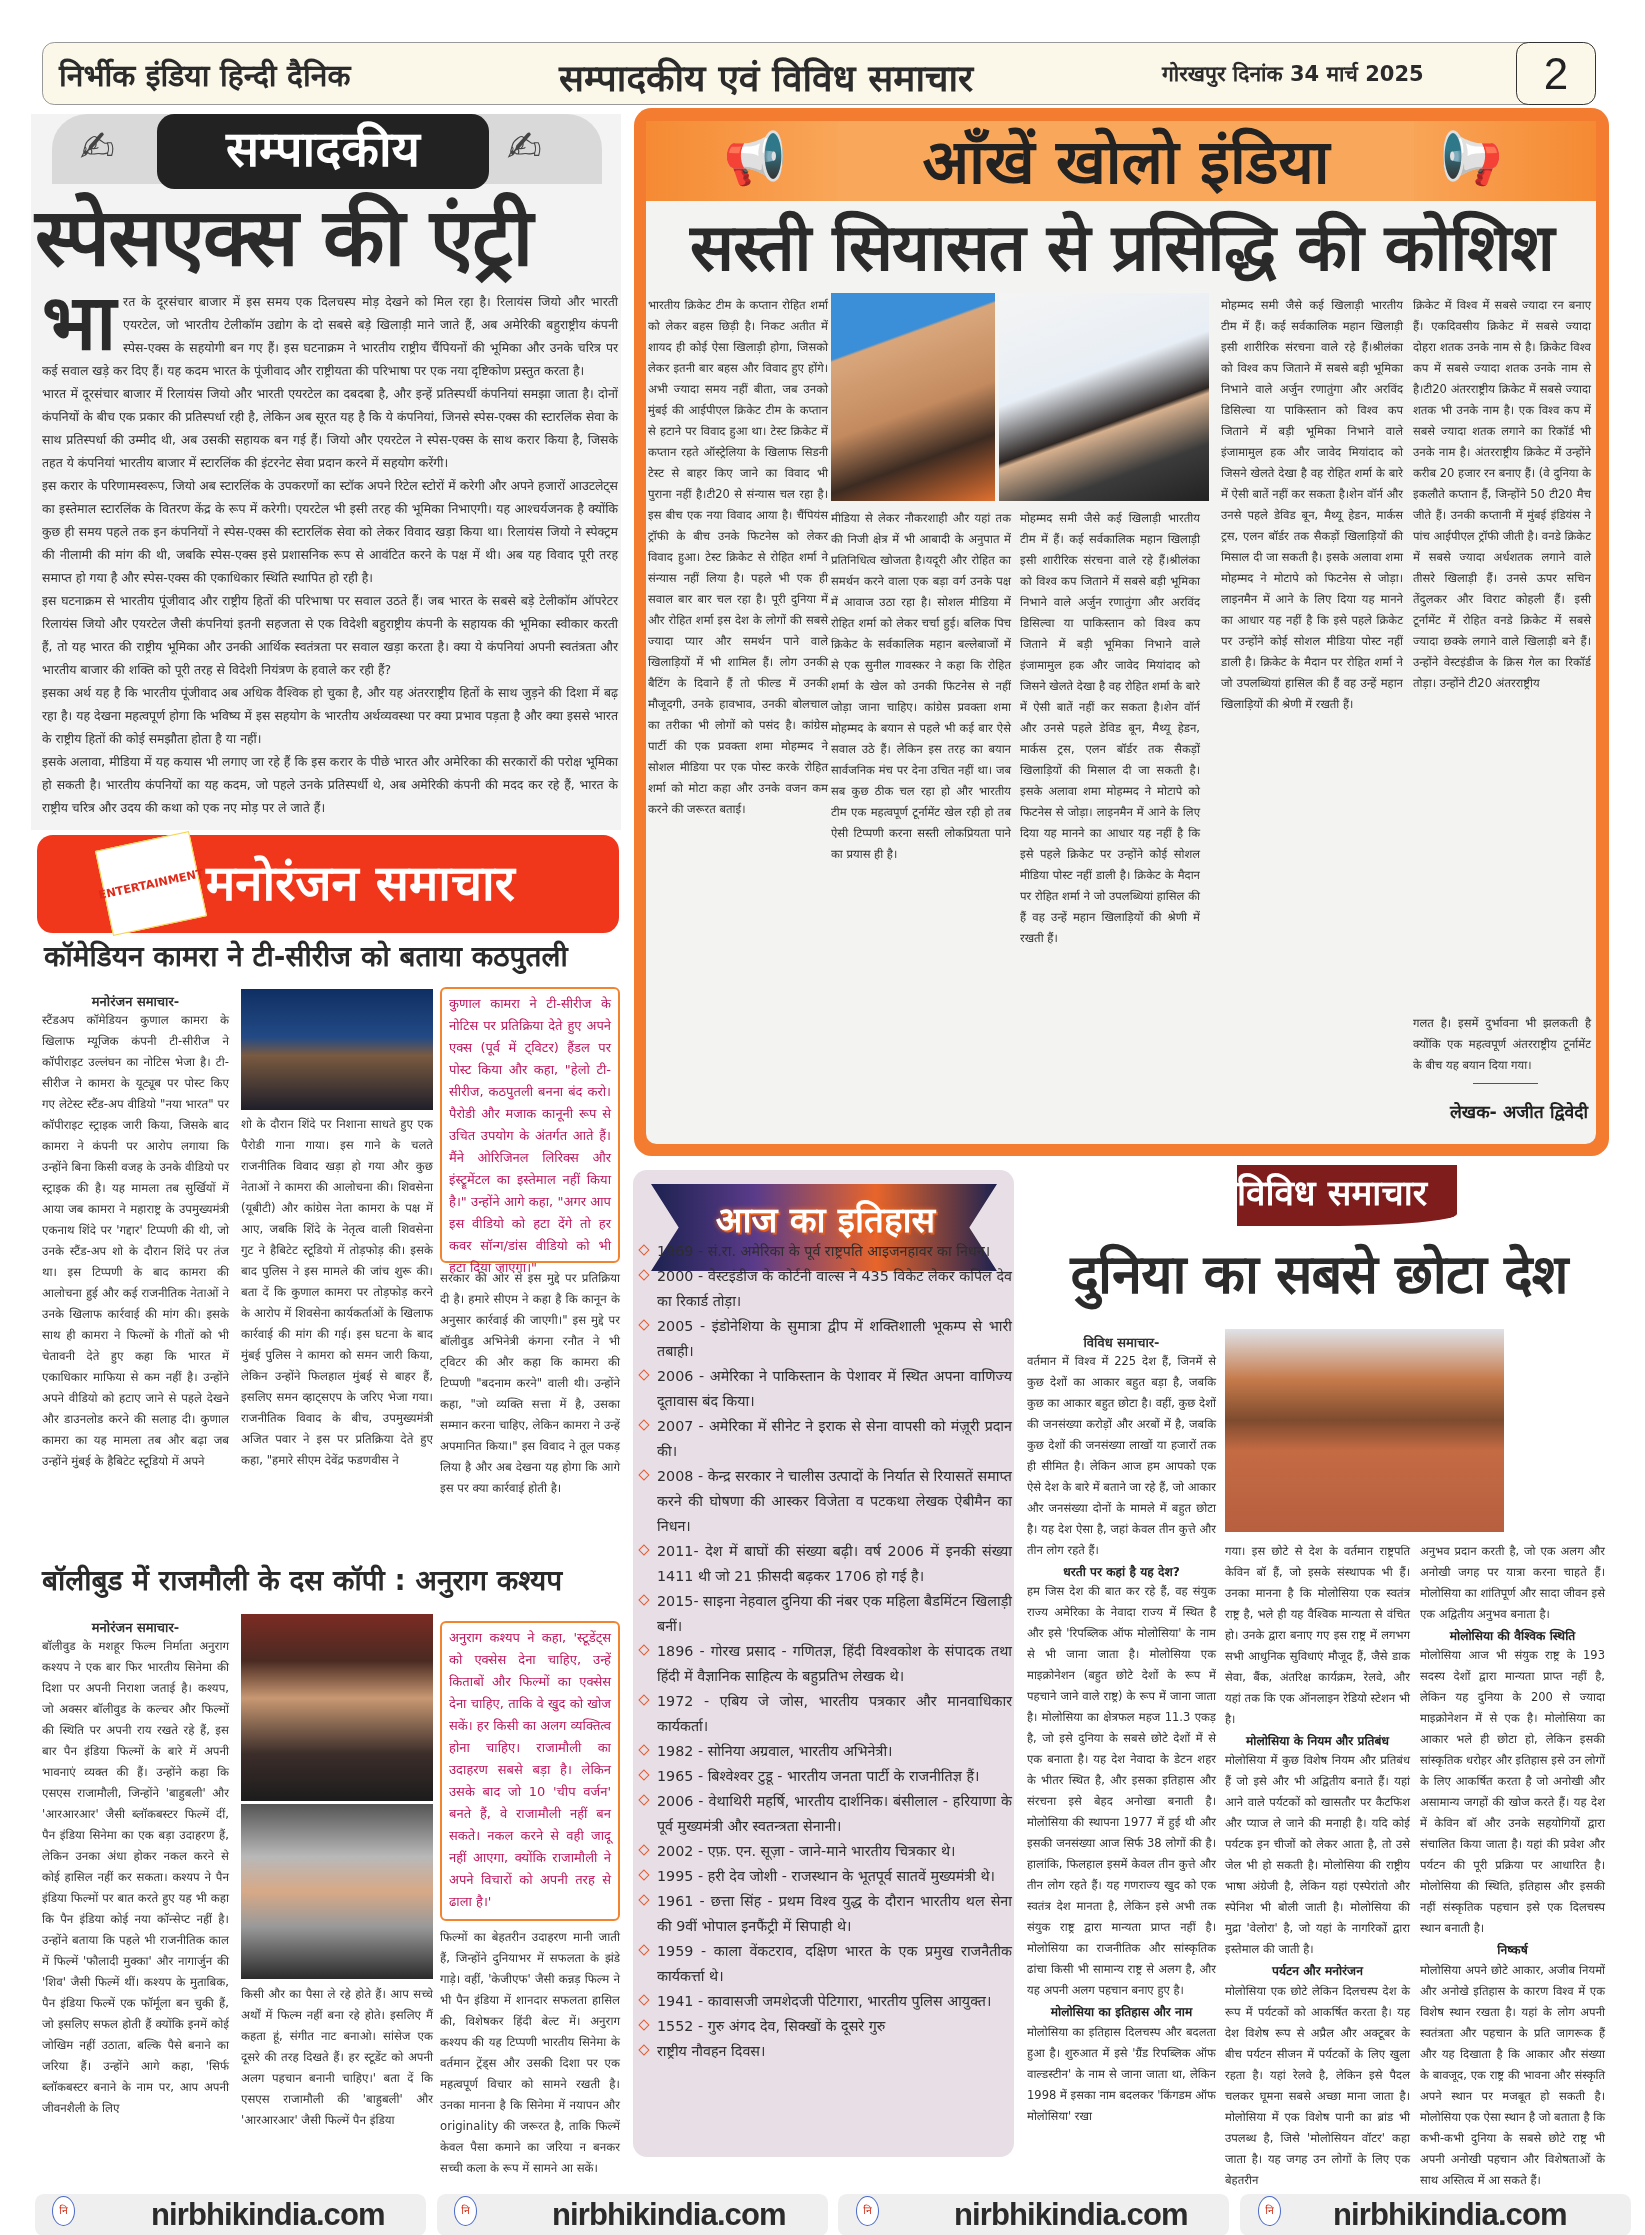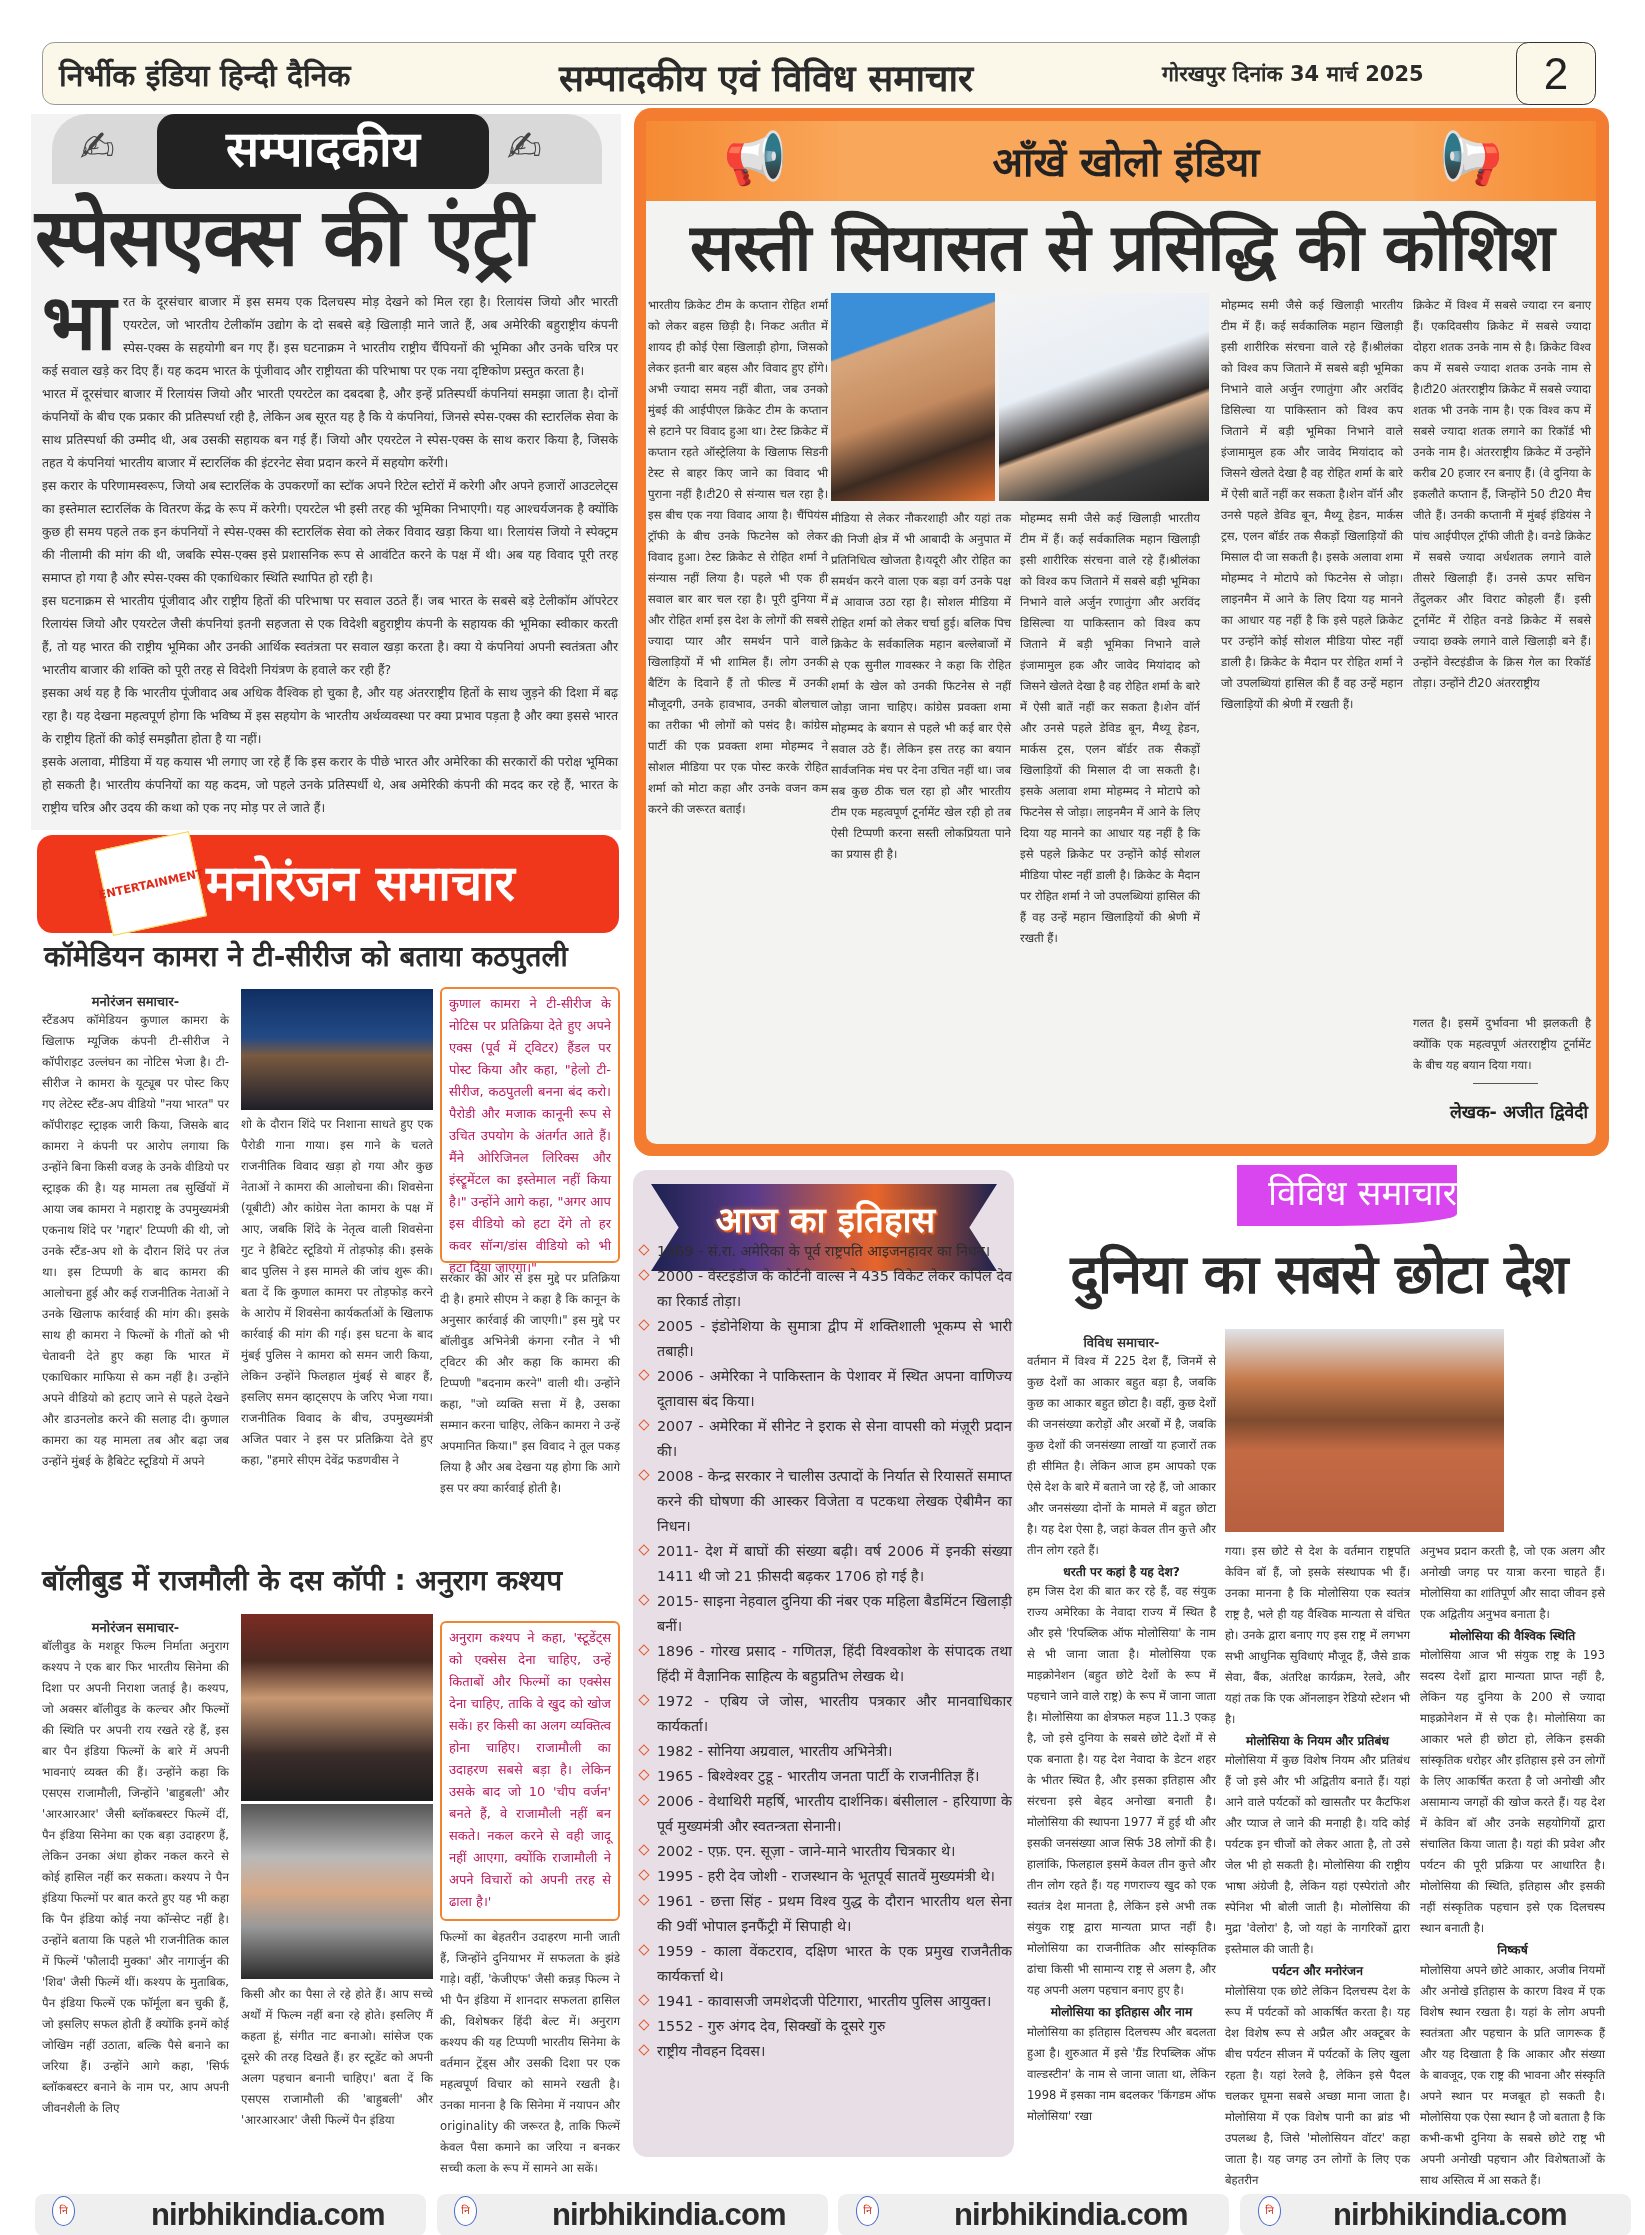--- a/index.html
+++ b/index.html
@@ -20,21 +20,21 @@
   .hand { top: 122px; width: 70px; height: 52px; font-size: 42px; color: #444; }
   .ed-title { left: 35px; top: 194px; width: 585px; font-size: 80px; font-weight: bold; color: #2b2b2b; letter-spacing: -1.7px; line-height: 87px; text-align: left; }
   .ed-body { left: 42px; top: 290px; width: 576px; font-size: 12.4px; line-height: 23px; text-align: justify; color: #333; }
   .dropcap { float: left; font-size: 77px; line-height: 65px; margin: 0 7px 0 0; font-weight: bold; color: #2b2b2b; }
   .ed-body p { margin-bottom: 0; }
 
   
   .akh-box { left: 634px; top: 108px; width: 975px; height: 1048px; background: #f47c30; border-radius: 17.5px; }
   .akh-inner { left: 646px; top: 201px; width: 950px; height: 943px; background: #f3f3f1; border-radius: 0 0 10.5px 10.5px; }
   .akh-banner { left: 646px; top: 121px; width: 950px; height: 84px; background: linear-gradient(90deg,#f58a33 0%,#fbb36a 30%,#fff 35%,#fff 65%,#fbb36a 70%,#f58a33 100%); }
-  .akh-banner-label { left: 838px; top: 121px; width: 576px; height: 84px; background: #f9a75a; text-align: center; font-size: 40px; font-weight: bold; color: #222; line-height: 82px; }
+  .akh-banner-label { left: 838px; top: 121px; width: 576px; height: 84px; background: #f9a75a; text-align: center; font-size: 61px; font-weight: bold; color: #222; line-height: 82px; }
   .megaphone { top: 129px; width: 79px; height: 66px; font-size: 51px; text-align: center; color: #d23b1f; }
   .akh-title { left: 652px; top: 208px; width: 940px; text-align: center; font-size: 65px; font-weight: bold; color: #2a2a2a; line-height: 79px; letter-spacing: -0.9px; }
   .akh-col { top: 295px; font-size: 11.5px; line-height: 21px; color: #333; text-align: justify; }
   .photo { background: #888; overflow: hidden; }
   .photo-rohit { left: 831px; top: 293px; width: 164px; height: 208px; background: linear-gradient(160deg,#3b8fd8 0%,#3b8fd8 25%,#d9a67b 26%,#c48a5f 55%,#3c2b22 75%,#e07030 100%); }
   .photo-woman { left: 999px; top: 293px; width: 210px; height: 208px; background: linear-gradient(160deg,#f4f4f4 0%,#e8eef5 40%,#2c2624 60%,#d6b08e 62%,#3b3b3b 80%,#222 100%); }
   .author { left: 1450px; top: 1099px; font-size: 17.5px; font-weight: bold; color: #222; }
   .author-rule { left: 1473px; top: 1083px; width: 65px; border-top: 0.9px solid #555; }
 
   
@@ -53,21 +53,21 @@
 
   
   .it-box { left: 633px; top: 1170px; width: 381px; height: 987px; background: #e8dfe6; border-radius: 14px; }
   .it-banner { left: 651px; top: 1184px; width: 346px; height: 87px; background: linear-gradient(90deg,#1d2250 0%,#5a3b8a 30%,#e8652b 65%,#1d2250 100%); clip-path: polygon(0 0,100% 0,92% 50%,100% 100%,0 100%,8% 50%); }
   .it-label { left: 690px; top: 1190px; width: 271px; text-align: center; font-size: 35px; font-weight: bold; color: #fff; line-height: 61px; text-shadow: 0 0 5.2px #ef6a22, 1.7px 1.7px 0 #e65a1a; }
   .it-list { left: 636px; top: 1239px; width: 376px; list-style: none; }
   .it-list li { position: relative; padding-left: 21px; font-size: 14.3px; line-height: 25px; color: #2e2e2e; text-align: justify; }
   .it-list li .diamond { position: absolute; left: 3.5px; top: 7px; width: 7.9px; height: 7.9px; border: 1.7px solid #e55b2f; transform: rotate(45deg); }
 
   
-  .vv-badge { left: 1237px; top: 1165px; width: 220px; height: 61px; background: #d946ef; color: #fff; font-size: 35px; font-weight: normal; text-align: right; line-height: 56px; border-radius: 0 0 60% 0 / 0 0 20% 0; }
+  .vv-badge { left: 1237px; top: 1165px; width: 220px; height: 61px; background: #7f1d1d; color: #fff; font-size: 35px; font-weight: bold; text-align: left; line-height: 56px; border-radius: 0 0 60% 0 / 0 0 20% 0; }
   .vv-title { left: 1022px; top: 1235px; width: 594px; font-size: 54px; font-weight: bold; color: #2b2b2b; letter-spacing: -0.9px; text-align: center; }
   .photo-molossia { left: 1225px; top: 1329px; width: 279px; height: 203px; background: linear-gradient(180deg,#dfe3e8 0%,#c67a4a 25%,#7e4b2f 45%,#c46b44 60%,#b75f3f 100%); }
   .vv-col { font-size: 11.5px; line-height: 21px; color: #333; text-align: justify; }
   .vv-sub { font-weight: bold; text-align: center; font-size: 12.2px; color: #222; margin: 1.7px 0; }
 
   
   .footer-cell { top: 2194px; width: 391px; height: 42px; background: #efefef; border-radius: 8.7px; }
   .footer-logo { top: 2196px; width: 23px; height: 30px; border-radius: 50%; border: 1.7px solid #4b6ac9; font-size: 10.5px; text-align: center; line-height: 26px; color: #d0301a; background: #fff; }
   .footer-text { top: 2194px; font-size: 31px; font-weight: bold; color: #2b2b2b; font-family: "Liberation Sans", sans-serif; letter-spacing: -0.9px; line-height: 42px; margin-left: 23px; }
 </style>

